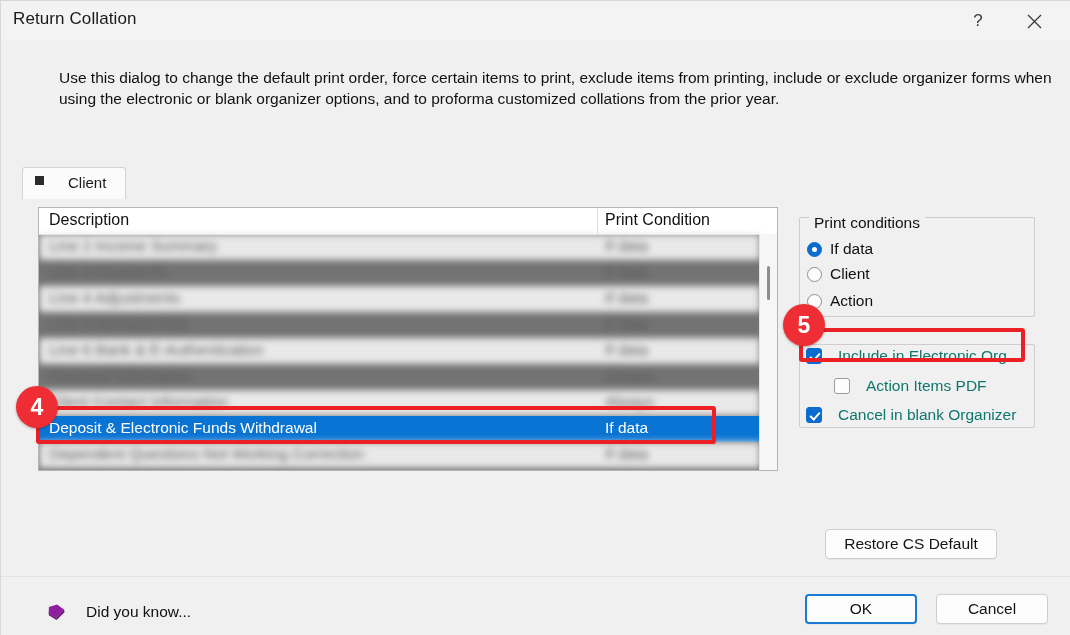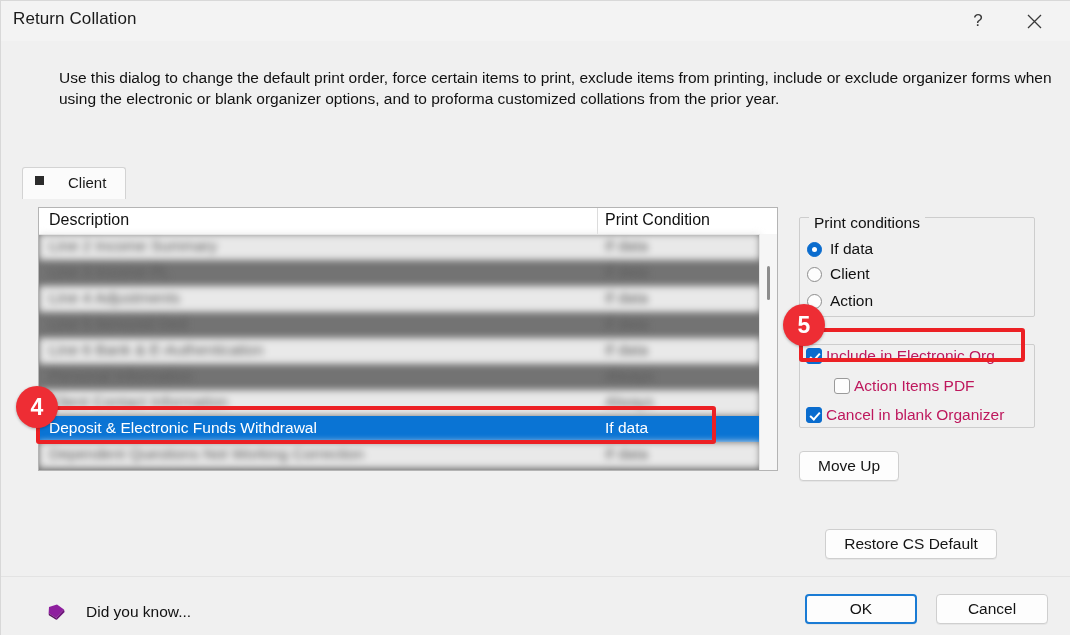--- a/index.html
+++ b/index.html
@@ -165,21 +165,21 @@
     width:16px;height:16px;border-radius:3px;
     border:1px solid #9a9a9a;background:#fdfdfd;
     box-sizing:border-box;flex:none;position:relative;
   }
   .cbox.on{background:#0a6cce;border:1px solid #0a6cce;}
   .cbox.on:after{
     content:"";position:absolute;left:5px;top:2px;
     width:4px;height:8px;border:solid #ffffff;
     border-width:0 2px 2px 0;transform:rotate(42deg);
   }
-  .cb-lbl{margin-left:4px;font-size:15.5px;color:#be185d;white-space:nowrap;}
+  .cb-lbl{margin-left:16px;font-size:15.5px;color:#0f766e;white-space:nowrap;}
 
   .btn-moveup{position:absolute;left:798px;top:410px;width:100px;height:30px;}
   .btn-movedown{position:absolute;left:798px;top:449px;width:112px;height:30px;}
   .btn-restore{position:absolute;left:798px;top:488px;width:172px;height:30px;margin-left:26px;}
 
   
   .footer{
     position:absolute;left:0;top:575px;width:1070px;height:60px;
     background:#f0f0f0;border-top:1px solid #e3e3e3;
   }
@@ -322,21 +322,20 @@
     </div>
     <div class="cb-row" style="left:833px;top:334px">
       <span class="cbox"></span>
       <span class="cb-lbl">Action Items PDF</span>
     </div>
     <div class="cb-row" style="left:805px;top:363px">
       <span class="cbox on"></span>
       <span class="cb-lbl">Cancel in blank Organizer</span>
     </div>
 
-    <div class="btn btn-moveup">Move Up</div>
     <div class="btn btn-restore">Restore CS Default</div>
   </div>
 
   <div class="footer"></div>
   <div class="dyk">
     <span>
       <svg width="19" height="16" viewBox="0 0 19 16" aria-hidden="true" style="display:block">
         <path d="M2,3 L10,0.6 L17,5.5 L9,14 L1.6,9.2 Z" fill="#8e1f9e"></path>
         <path d="M9,14 L17,5.5 L17.6,8 L9.6,16 Z" fill="#6d1279"></path>
         <path d="M1.6,9.2 L9,14 L9.6,16 L1.9,11.3 Z" fill="#59115f"></path>

